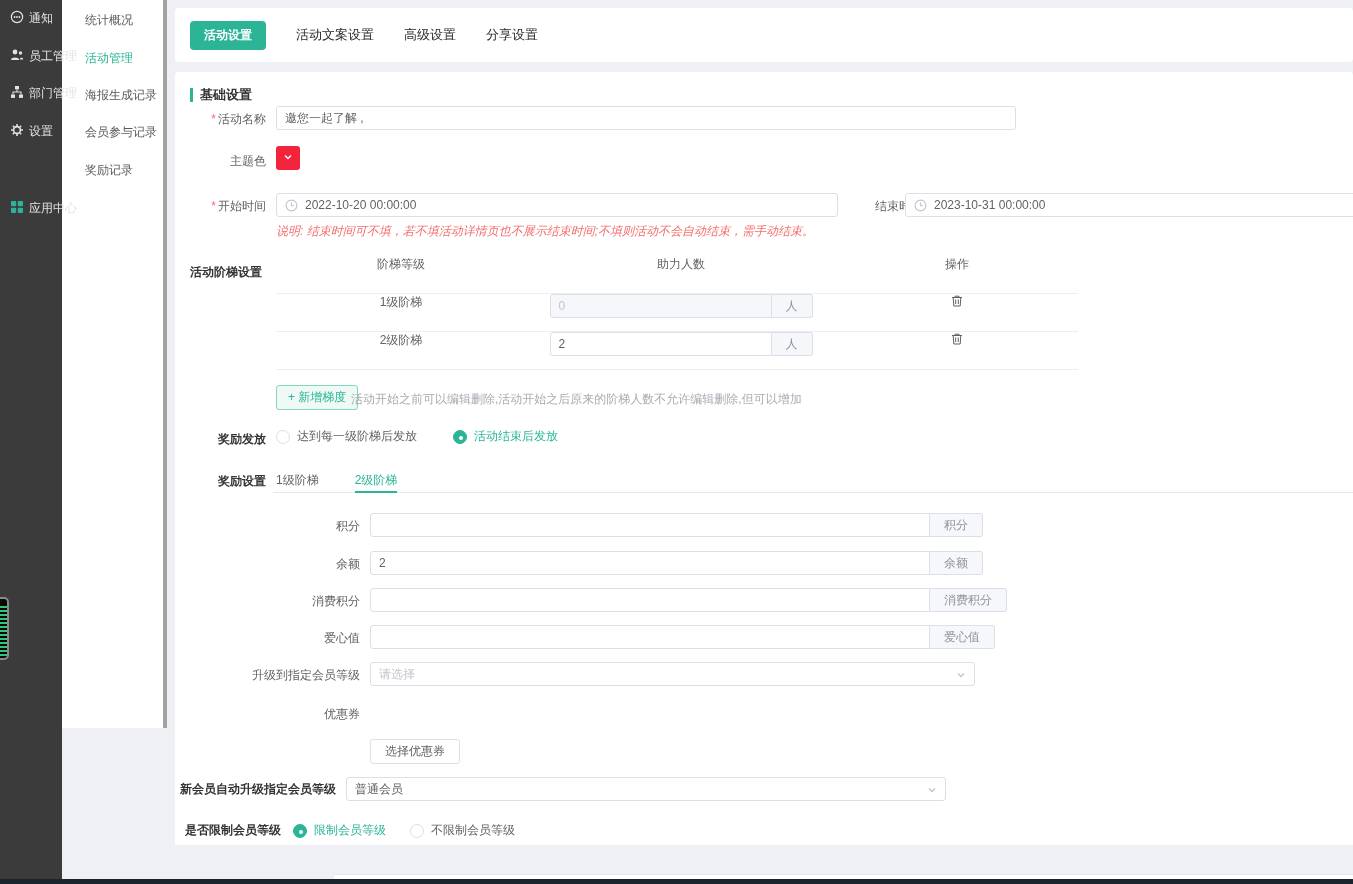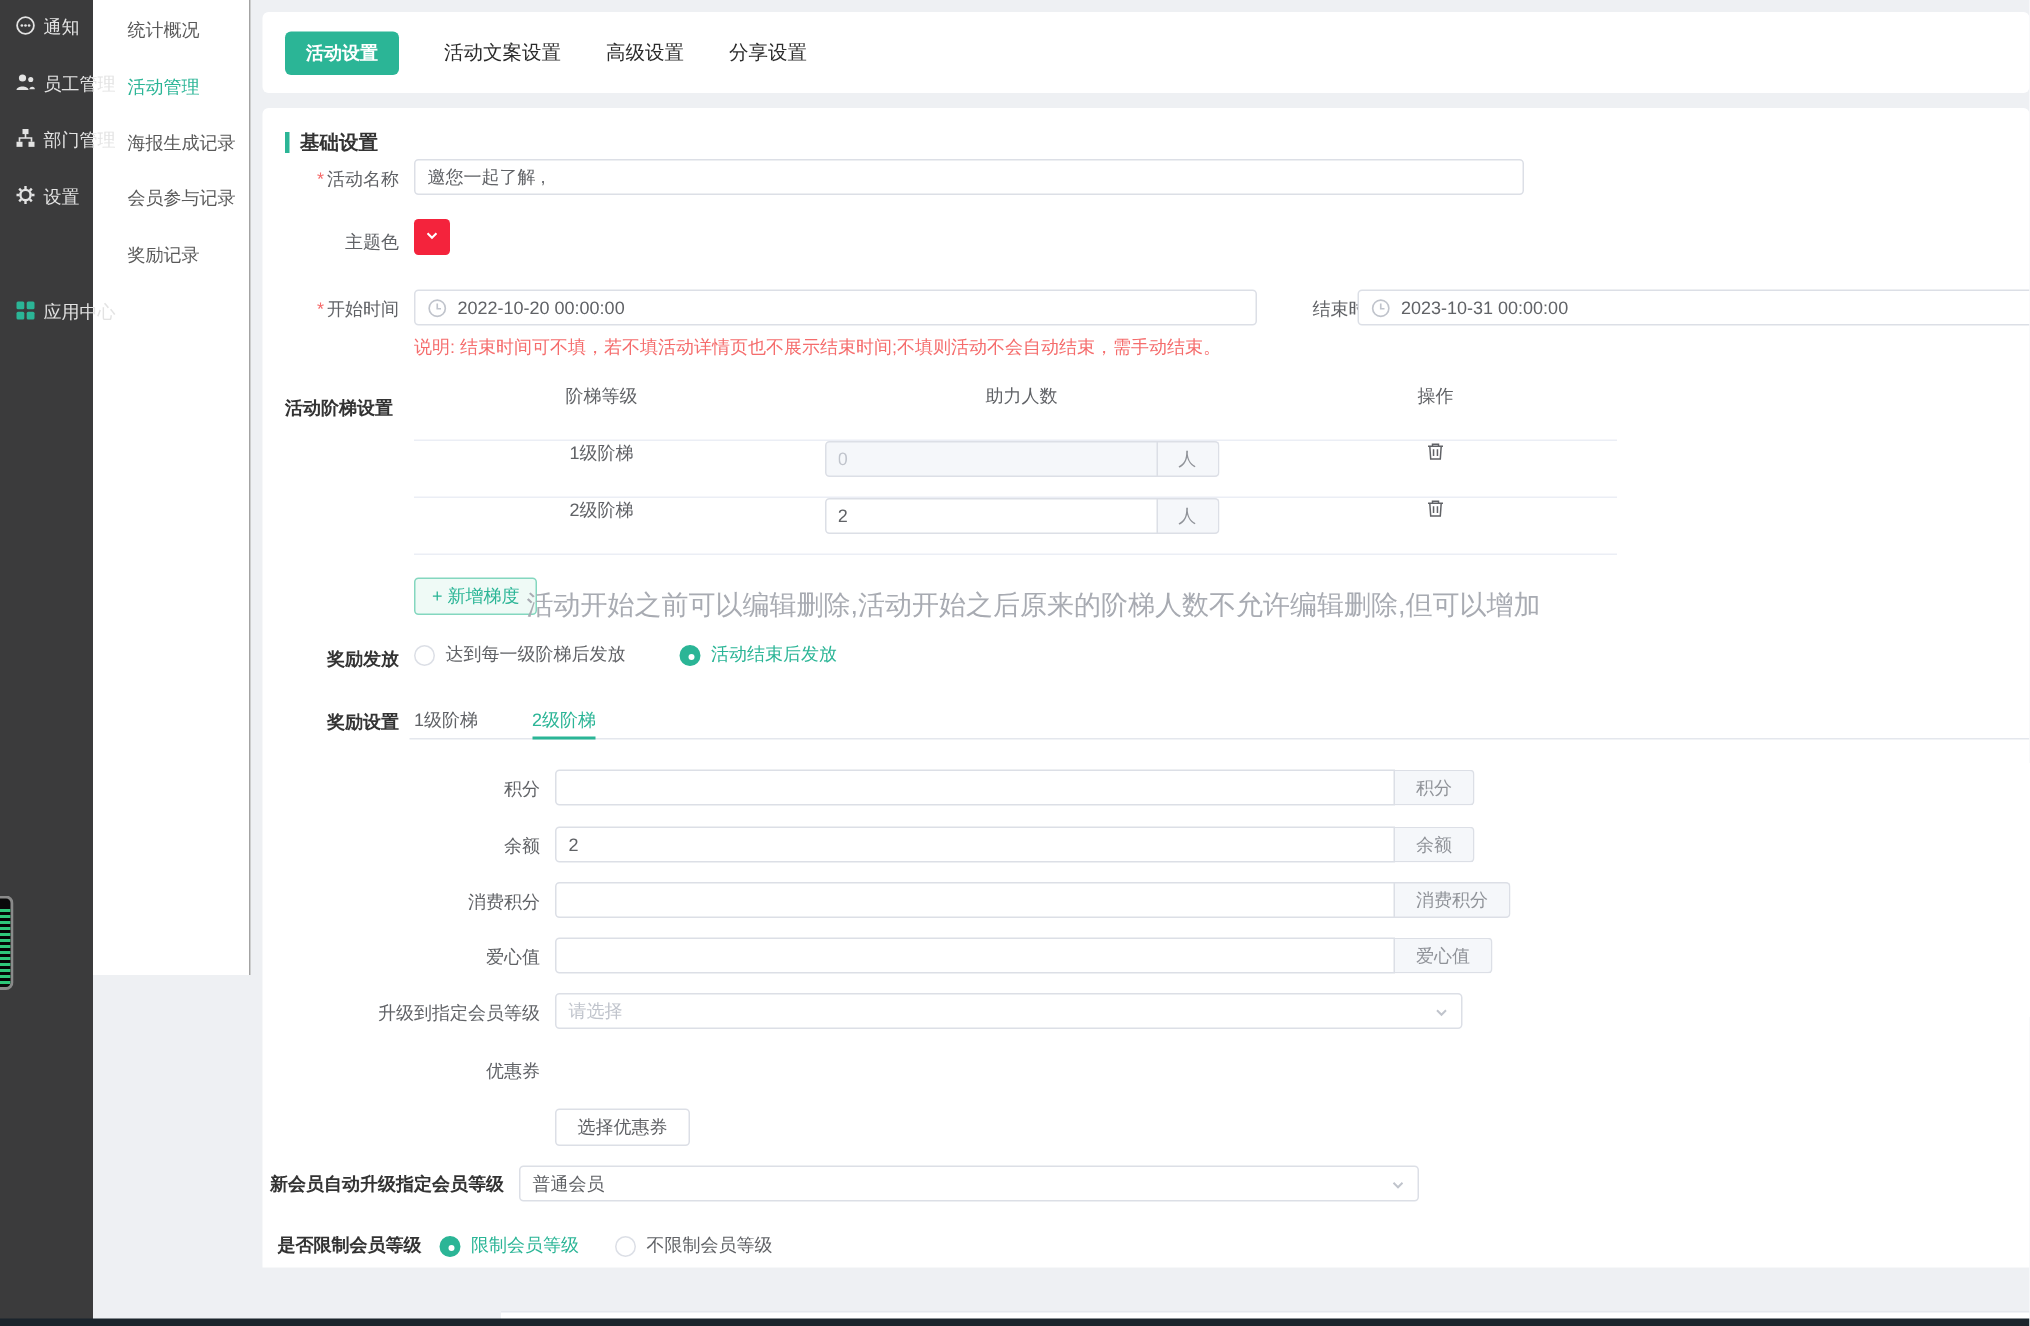--- a/index.html
+++ b/index.html
@@ -7,21 +7,21 @@
   body { font-family:"Liberation Sans","DejaVu Sans",sans-serif; background:#eef0f3; position:relative; font-size:12px; color:#606266; }
 
   
   .sidebar-dark { position:absolute; left:0; top:0; width:62px; height:884px; background:#3b3b3c; z-index:3; }
   .sd-item { position:absolute; left:10px; display:flex; align-items:center; gap:5px; color:#e3e3e3; font-size:12px; white-space:nowrap; cursor:pointer; }
   .sd-item svg { flex:0 0 auto; }
   .level-meter { position:absolute; left:0; top:597px; width:9px; height:63px; border:2px solid #8a8a8a; border-left:none; border-radius:0 5px 5px 0; background:#0a0a0a; overflow:hidden; }
   .level-meter .bars { position:absolute; left:0; right:0; bottom:2px; height:50px; background:repeating-linear-gradient(to bottom,#2ec779 0 2px,#050505 2px 4px); }
 
   
-  .sidebar-light { position:absolute; left:62px; top:0; width:105px; height:650px; background:#fff; border-right:1px solid #a3a3a3; z-index:2;padding-left:20px; }
+  .sidebar-light { position:absolute; left:62px; top:0; width:105px; height:728px; background:#fff; border-right:4px solid #a3a3a3; z-index:2;padding-left:20px; }
   .sl-item { position:absolute; left:23px; font-size:12px; color:#595959; white-space:nowrap; cursor:pointer; }
   .sl-item.active { color:#2bb596; }
 
   
   .main { position:absolute; left:167px; top:0; right:0; bottom:0; }
   .tabs-card { position:absolute; left:8px; top:8px; right:0; height:54px; background:#fff; border-radius:4px; display:flex; align-items:center; padding-left:15px; gap:30px; }
   .tab { font-size:13px; color:#2b2b2b; font-weight:500; cursor:pointer; white-space:nowrap; }
   .tab.active { background:#2bb596; color:#fff; font-weight:700; font-size:12px; padding:6px 14px; border-radius:4px; }
 
   .content-card { position:absolute; left:8px; top:72px; right:0; height:773px; background:#fff; border-radius:4px 4px 0 0; overflow:hidden; }
@@ -41,33 +41,33 @@
   .grp .inp { border-radius:3px 0 0 3px; }
 
   .sel { height:24px; border:1px solid #dcdfe6; border-radius:3px; background:#fff; display:flex; align-items:center; padding:0 8px; position:relative; cursor:pointer; }
   .sel .ph { color:#c0c4cc; }
   .sel .val { color:#606266; }
   .sel svg { position:absolute; right:8px; top:7px; }
 
   .date-inp { position:absolute; height:24px; border:1px solid #dcdfe6; border-radius:3px; background:#fff; display:flex; align-items:center; padding-left:28px; color:#606266; }
   .date-inp svg { position:absolute; left:8px; top:5px; }
 
-  .note-red { position:absolute; left:101px; top:151px; color:#f56c6c; font-size:12px; }
+  .note-red { position:absolute; left:101px; top:151px; color:#f56c6c; font-size:12px;font-style:italic; }
 
   
   .ladder { position:absolute; left:101px; top:184px; width:802px; }
   .trow { display:flex; align-items:flex-start; height:38px; border-bottom:1px solid #ebeef5; }
   .trow.head { border-bottom:1px solid #ebeef5; color:#606266; }
   .c1 { width:250px; text-align:center; }
   .c2 { width:310px; display:flex; justify-content:center; }
   .c3 { width:242px; display:flex; justify-content:center; }
   .trash { cursor:pointer; }
 
   .add-btn { position:absolute; left:101px; top:313px; height:25px; padding:0 11px; background:#effaf6; border:1px solid #84d7bf; border-radius:3px; color:#2bb596; font-size:12px; display:flex; align-items:center; cursor:pointer; }
-  .add-note { position:absolute; left:176px; top:319px; color:#a8abb2; font-size:18px; }
+  .add-note { position:absolute; left:176px; top:319px; color:#a8abb2; font-size:12px; }
 
   .radio-row { position:absolute; display:flex; align-items:center; }
   .rd { width:14px; height:14px; border-radius:50%; border:1px solid #dcdfe6; background:#fff; display:inline-block; position:relative; flex:0 0 auto; cursor:pointer; }
   .rd.on { border-color:#2bb596; background:#2bb596; }
   .rd.on::after { content:""; position:absolute; left:5px; top:5px; width:4px; height:4px; border-radius:50%; background:#fff; }
   .rtext { margin:0 0 0 7px; color:#606266; }
   .rtext.green { color:#2bb596; }
 
   .rtabs { position:absolute; left:98px; top:400px; right:0; height:21px; border-bottom:1px solid #e4e7ed; display:flex; gap:36px; padding-left:3px; }
   .rtab { font-size:12px; color:#606266; padding-bottom:6px; cursor:pointer; position:relative; }

